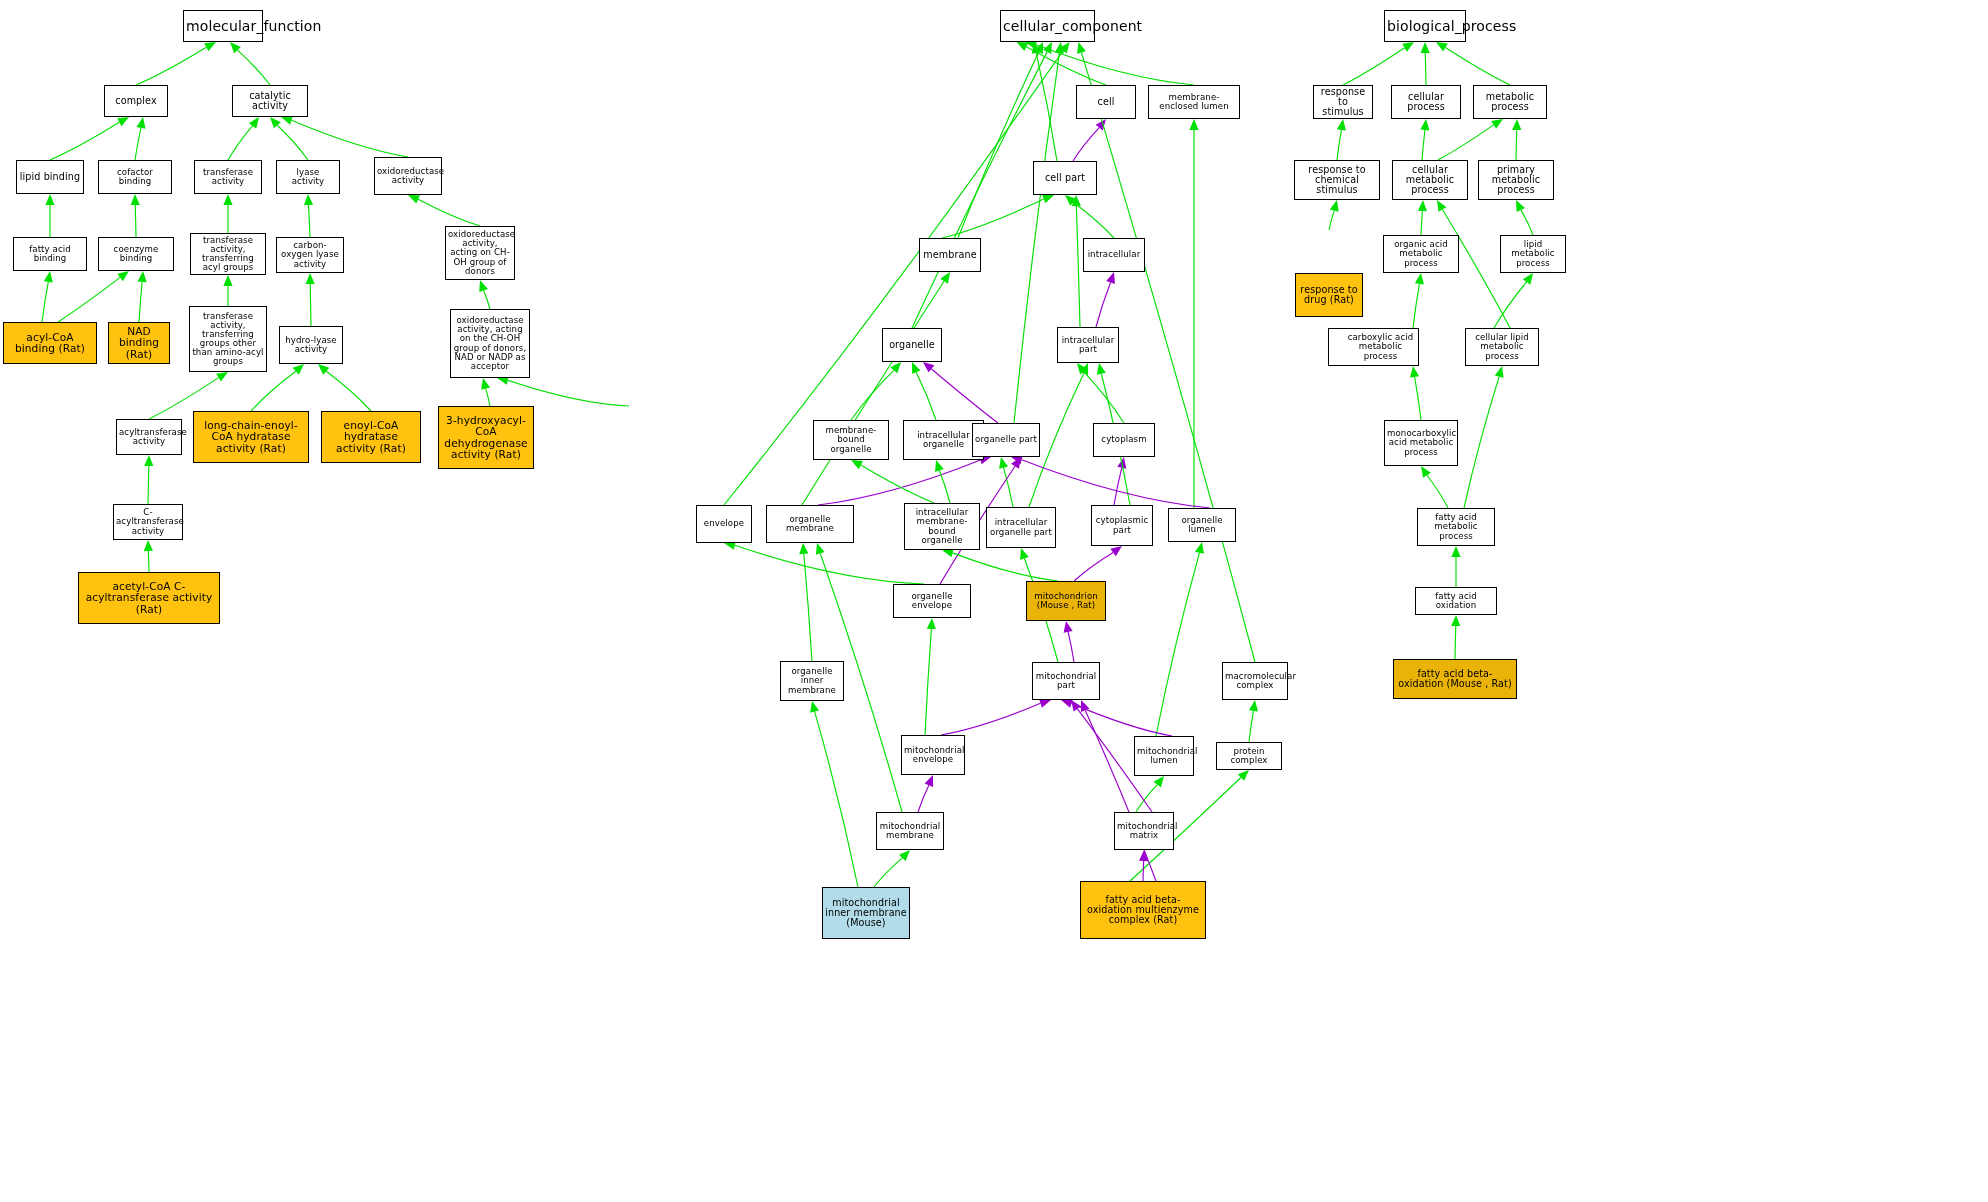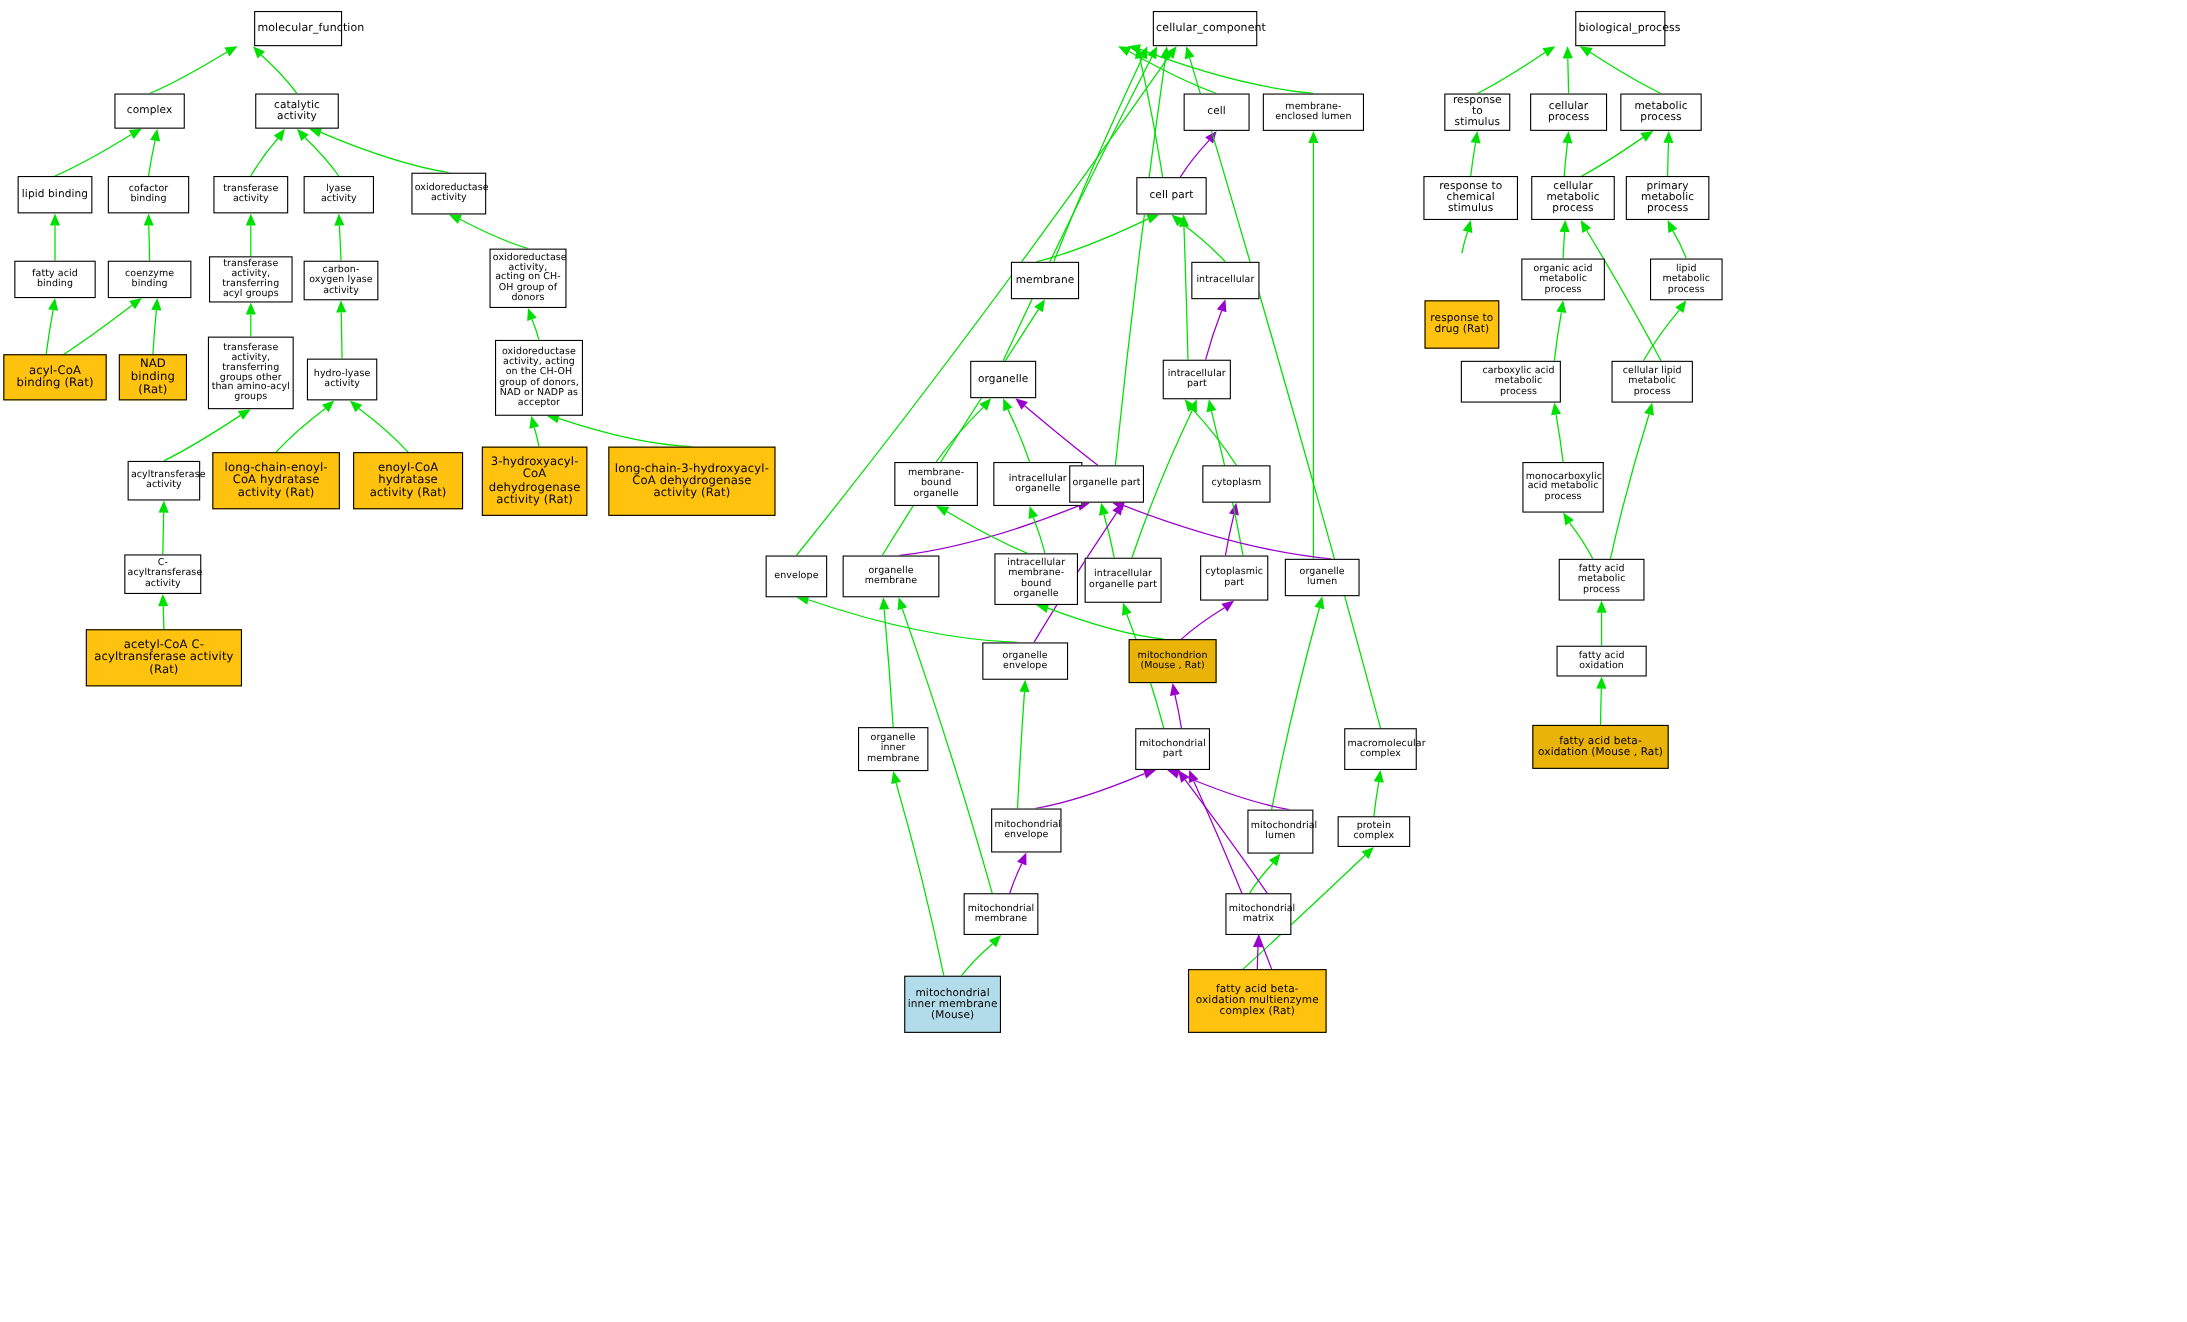--- a/index.html
+++ b/index.html
@@ -7,21 +7,21 @@
   #canvas{position:relative;width:1988px;height:1202px;background:#ffffff;
           font-family:"DejaVu Sans","Liberation Sans",sans-serif;overflow:hidden;}
   #edges{position:absolute;left:0;top:0;width:1988px;height:1202px;}
   .node{position:absolute;box-sizing:border-box;border:1px solid #000000;
         background:#ffffff;display:flex;align-items:center;justify-content:center;
         text-align:center;line-height:1.06;color:#000000;padding:1px 2px;
         font-size:8.6px;letter-spacing:0.1px;}
   .node.hl-yellow{background:#FFC20E;}
   .node.hl-gray{background:#eab308;}
   .node.hl-blue{background:#B3DCEA;}
-  .node.root{font-size:10px;margin-left:48px;}
+  .node.root{font-size:14px;}
   .node.big{font-size:10.6px;}
   .node.mid{font-size:9.6px;}
   .node span{display:block;width:100%;}
 </style>
 </head>
 <body>
 
 <div id="canvas">
   <svg id="edges" viewBox="0 0 1988 1202" xmlns="http://www.w3.org/2000/svg">
       <path d="M 136 85 Q 164.99546581641394 72.50393712367753 206.31093163282785 47.207874247355036" stroke="#00E000" stroke-width="1.15" fill="none"></path>
@@ -266,23 +266,20 @@
     </div>
     <div class="node big hl-yellow" style="left: 193px; top: 411px; width: 116px; height: 52px;">
       <span>long-chain-enoyl-CoA hydratase activity (Rat)</span>
     </div>
     <div class="node big hl-yellow" style="left: 321px; top: 411px; width: 100px; height: 52px;">
       <span>enoyl-CoA hydratase activity (Rat)</span>
     </div>
     <div class="node big hl-yellow" style="left: 438px; top: 406px; width: 96px; height: 63px;">
       <span>3-hydroxyacyl-CoA dehydrogenase activity (Rat)</span>
     </div>
-    <div class="node big hl-yellow" style="left: 553px; top: 406px; width: 152px; height: 63px;">
-      <span>long-chain-3-hydroxyacyl-CoA dehydrogenase activity (Rat)</span>
-    </div>
     <div class="node" style="left: 113px; top: 504px; width: 70px; height: 36px;">
       <span>C-acyltransferase activity</span>
     </div>
     <div class="node big hl-yellow" style="left: 78px; top: 572px; width: 142px; height: 52px;">
       <span>acetyl-CoA C-acyltransferase activity (Rat)</span>
     </div>
     <div class="node root" style="left: 1000px; top: 10px; width: 95px; height: 32px;">
       <span>cellular_component</span>
     </div>
     <div class="node mid" style="left: 1076px; top: 85px; width: 60px; height: 34px;">

